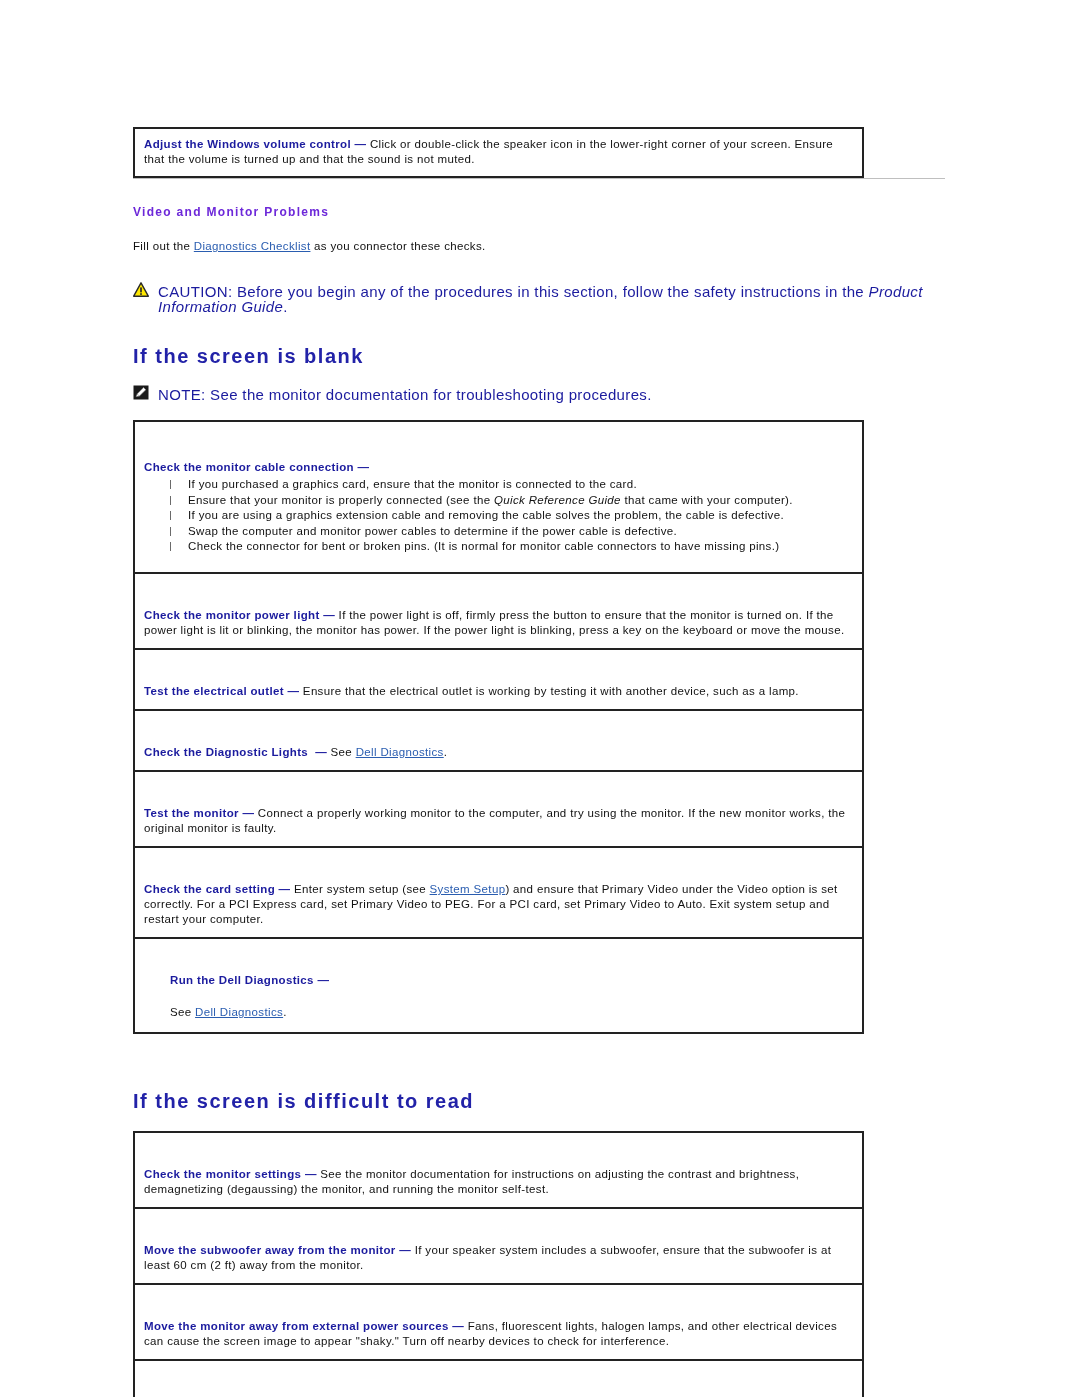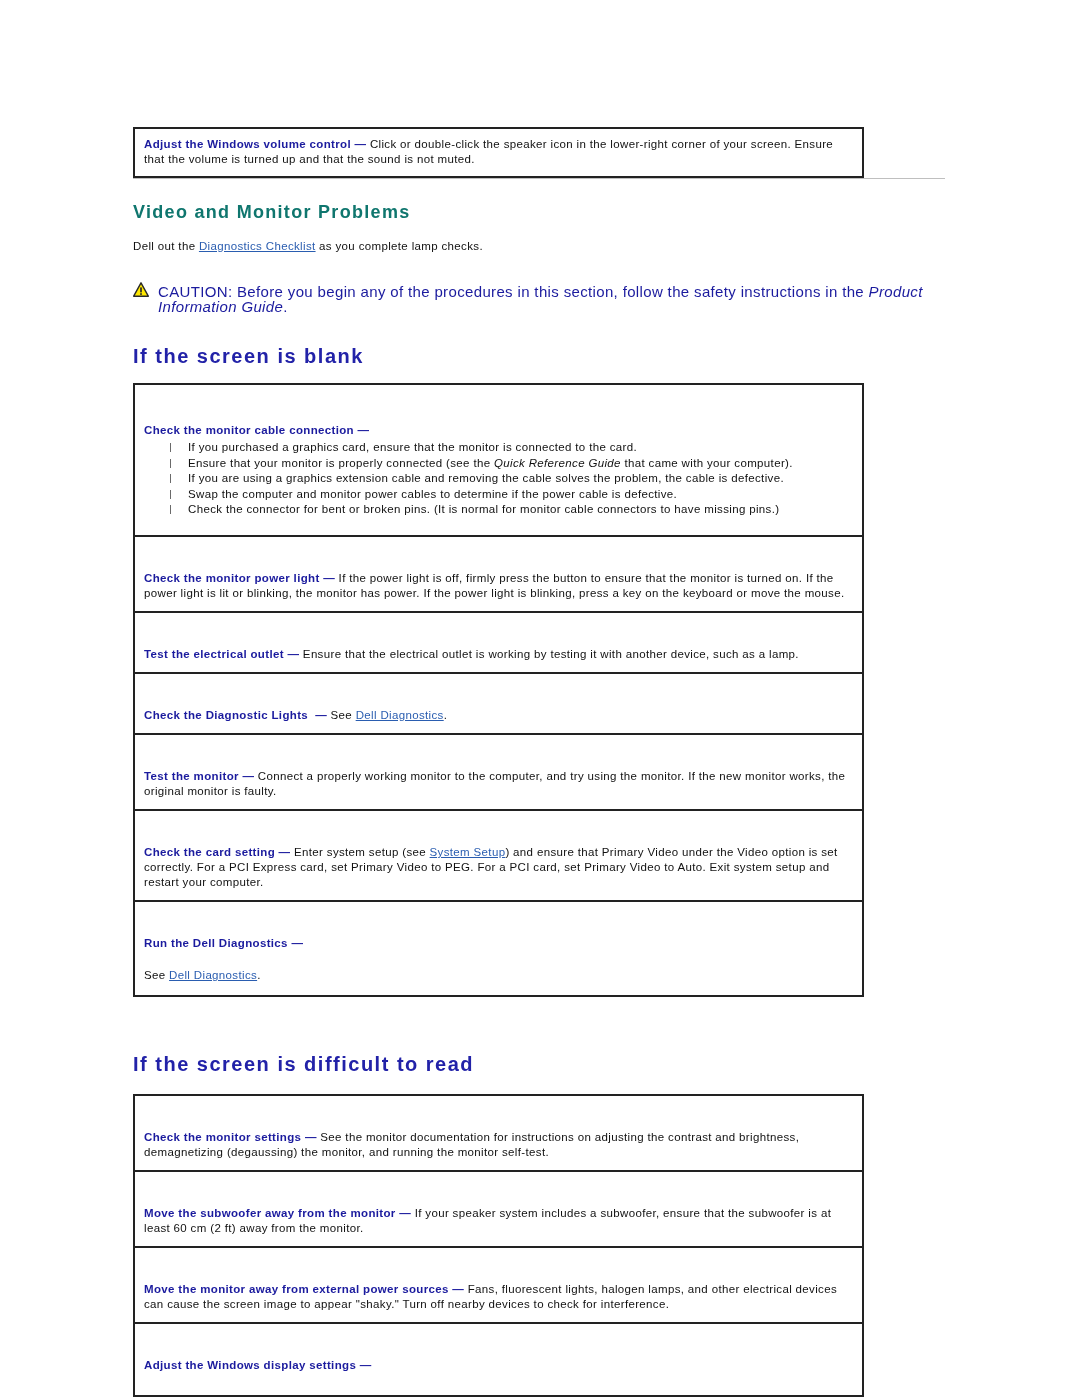--- a/index.html
+++ b/index.html
@@ -60,22 +60,22 @@
     border: none;
     border-top: 1px solid #bfbfbf;
     height: 0;
     margin: 0;
     width: 812px;
   }
   .sep-top { margin-top: 25px; }
 
   
   h1.h-section {
-    color: #0f766e;
-    font-size: 18px;
+    color: #6d28d9;
+    font-size: 12px;
     font-weight: bold;
     letter-spacing: 1.3px;
     margin: 22px 0 0 0;
     line-height: 22px;
   }
   h2.h-sub {
     color: #2222a8;
     font-size: 20px;
     font-weight: bold;
     letter-spacing: 1.5px;
@@ -158,35 +158,46 @@
   <div class="content">
 
     <div class="topbox body-text">
       <span class="lead">Adjust the Windows volume control</span><span class="dash">&nbsp;</span><span class="dash">—</span><span> Click or double-click the speaker icon in the lower-right corner of your screen. Ensure that the volume is turned up and that the sound is not muted.</span>
     </div>
 
     <hr class="sep sep-top">
 
     <h1 class="h-section">Video and Monitor Problems</h1>
 
-    <p class="intro body-text"><span>Dell out the </span><a class="link" href="#">Diagnostics Checklist</a><span> as you complete lamp checks.</span></p>
+    <p class="intro body-text"><span>Fill out the </span><a class="link" href="#">Diagnostics Checklist</a><span> as you connector these checks.</span></p>
 
     <div class="adv-line">
       <span class="icon-slot">
         <svg width="16" height="15" viewBox="0 0 16 15">
           <polygon points="8,0.8 15.3,14.2 0.7,14.2" fill="#ffe800" stroke="#2a2a2a" stroke-width="1.4" stroke-linejoin="round"></polygon>
           <rect x="7.15" y="5.4" width="1.7" height="5" fill="#2a2a2a"></rect>
           <rect x="7.15" y="11.2" width="1.7" height="1.7" fill="#2a2a2a"></rect>
         </svg>
       </span>
       <span class="adv-text"><span>CAUTION:</span><span> Before you begin any of the procedures in this section, follow the safety instructions in the </span><span class="ital">Product Information Guide</span><span>.</span></span>
     </div>
 
     <h2 class="h-sub">If the screen is blank</h2>
 
+    <div class="adv-line note" style="margin-top:20px;">
+      <span class="icon-slot">
+        <svg width="16" height="15" viewBox="0 0 16 15">
+          <rect x="0.5" y="0.5" width="15" height="14" fill="#1a1a1a"></rect>
+          <polygon points="3.2,11.6 4.2,8.9 10.6,2.6 12.8,4.8 6.4,11.1" fill="#ffffff" stroke="#888888" stroke-width="0.6"></polygon>
+          <line x1="4.2" y1="8.9" x2="6.4" y2="11.1" stroke="#888888" stroke-width="0.6"></line>
+          <line x1="10.6" y1="2.6" x2="12.8" y2="4.8" stroke="#888888" stroke-width="0.6"></line>
+        </svg>
+      </span>
+      <span class="adv-text"><span>NOTE:</span><span> See the monitor documentation for troubleshooting procedures.</span></span>
+    </div>
 
     <table class="tbl">
       <tbody>
 
         <tr>
           <td>
             <div class="cellpad-top body-text">
               <div class="tight">
                 <span class="lead">Check the monitor cable connection</span><span class="dash">&nbsp;</span><span class="dash">—</span>
               </div>
@@ -236,21 +247,21 @@
         <tr>
           <td>
             <div class="cellpad-tall body-text">
               <span class="lead">Check the card setting</span><span class="dash">&nbsp;</span><span class="dash">—</span><span> Enter system setup (see </span><a class="link" href="#">System Setup</a><span>) and ensure that Primary Video under the Video option is set correctly. For a PCI Express card, set Primary Video to PEG. For a PCI card, set Primary Video to Auto. Exit system setup and restart your computer.</span>
             </div>
           </td>
         </tr>
 
         <tr>
           <td>
-            <div class="cellpad-tall body-text" style="padding-bottom:12px;">
+            <div class="cellpad-tall body-text" style="padding-bottom:12px;margin-left:26px;">
               <div class="tight">
                 <span class="lead">Run the Dell Diagnostics</span><span class="dash">&nbsp;</span><span class="dash">—</span>
               </div>
               <div class="sub-line" style="margin-top:17px;"><span>See </span><a class="link" href="#">Dell Diagnostics</a><span>.</span></div>
             </div>
           </td>
         </tr>
       </tbody>
     </table>
 

